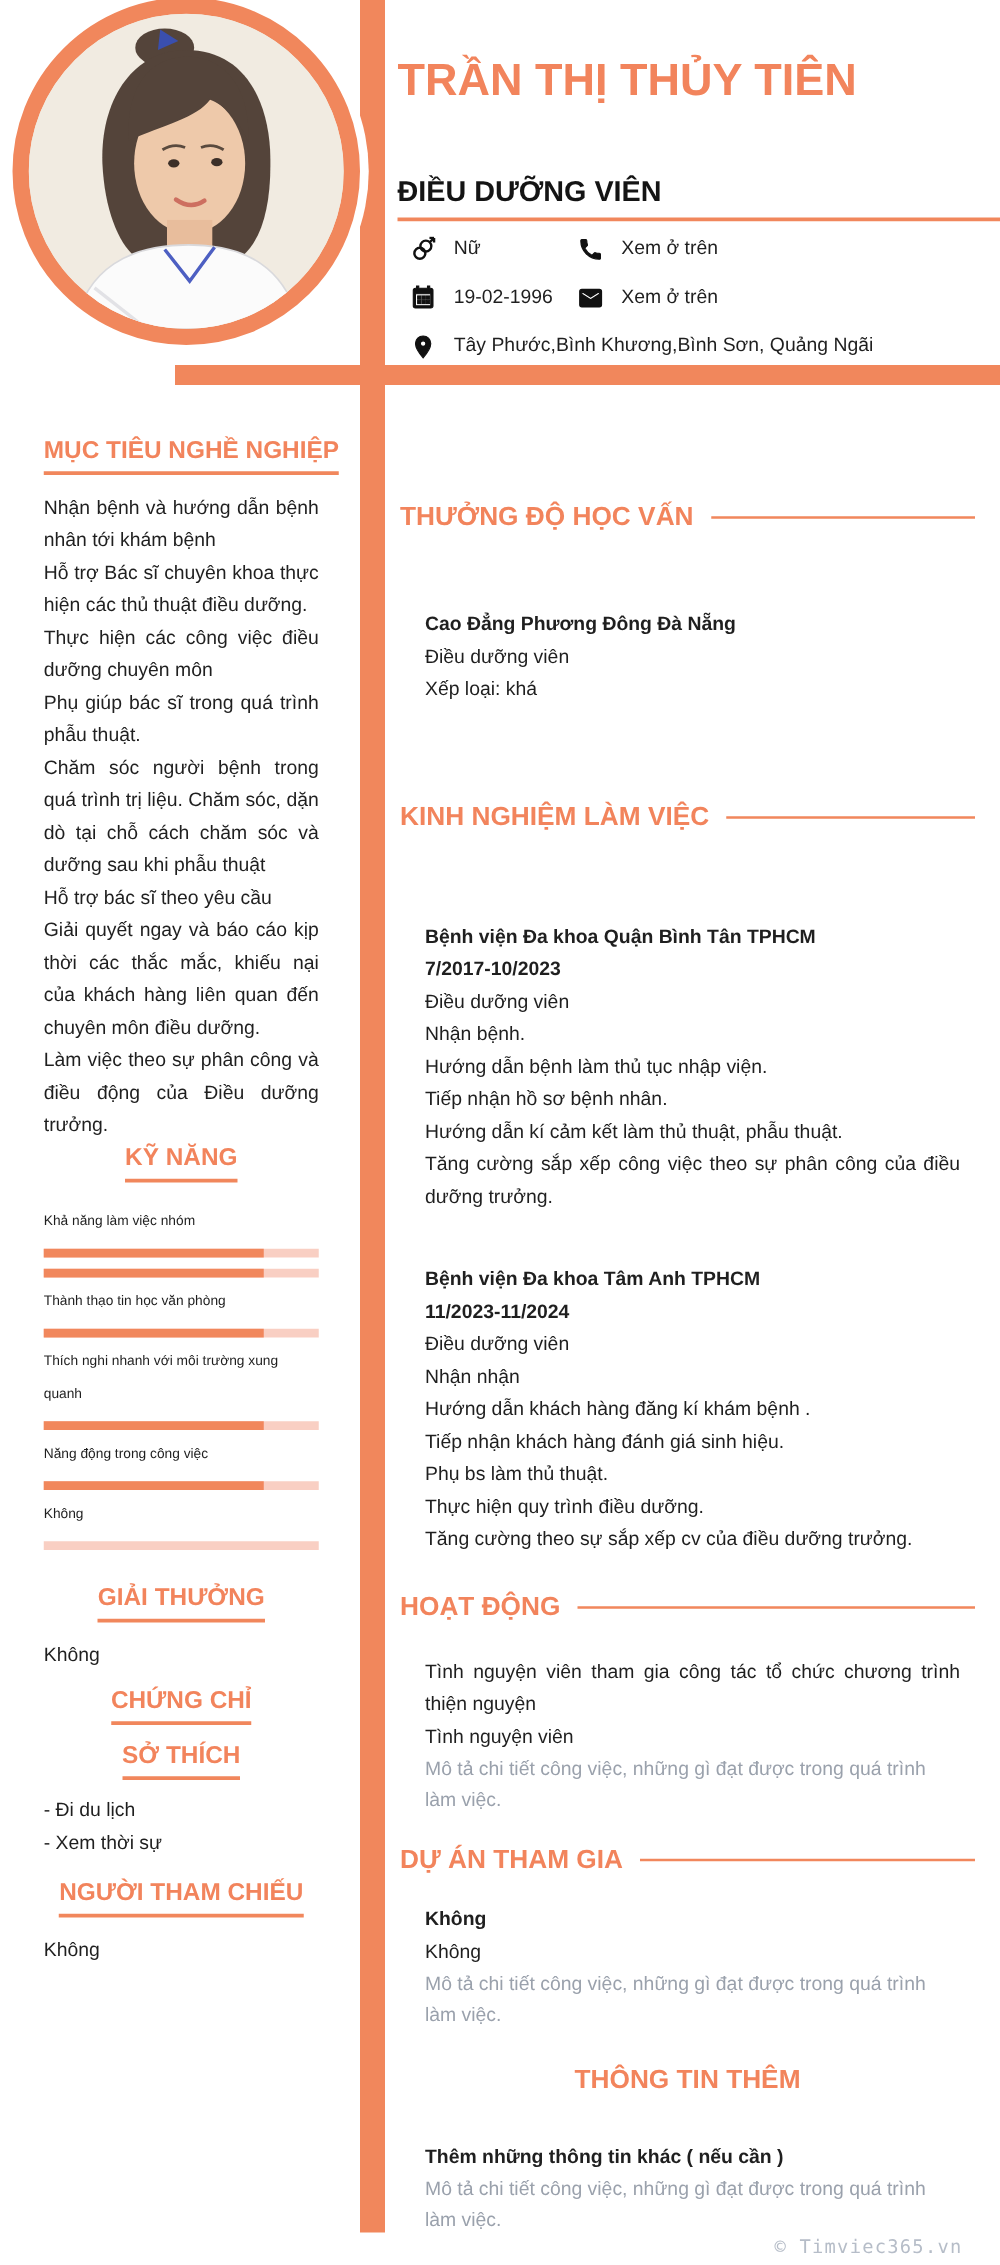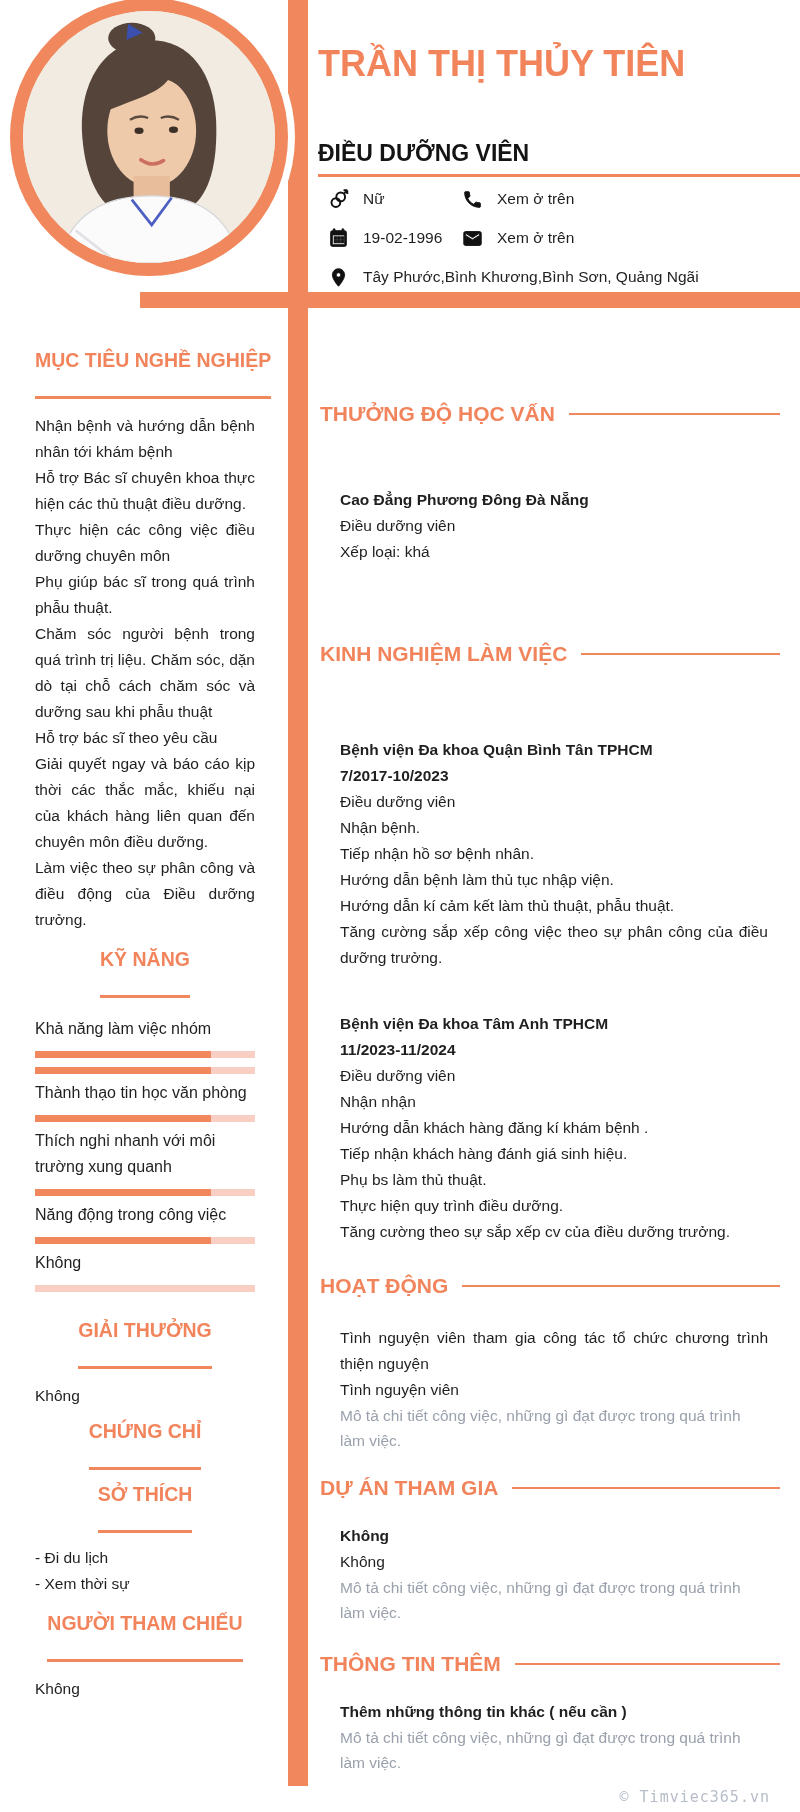--- a/index.html
+++ b/index.html
@@ -24,25 +24,25 @@
   .contact{position:absolute;left:328px;top:186px;width:460px;display:grid;
            grid-template-columns:134px 326px;grid-column-gap:0;}
   .c-row{display:flex;align-items:center;gap:14px;height:26px;margin-bottom:13px;font-size:15.5px;}
   .c-row .ic{width:21px;height:21px;flex:0 0 21px;display:flex;align-items:center;justify-content:center;}
   .c-row svg{width:21px;height:21px;fill:#111;stroke:#111;}
   .c-span2{grid-column:1 / span 2;}
   
   .left-col{position:absolute;left:35px;top:340px;width:220px;}
   .lhead{text-align:center;}
   .lhead span{display:inline-block;font-size:19.5px;font-weight:bold;color:var(--orangeText);
-      border-bottom:3px solid var(--orange);padding-bottom:24px;line-height:24px;white-space:nowrap;}
+      border-bottom:3px solid var(--orange);padding-bottom:5px;line-height:24px;white-space:nowrap;}
   .left-col p{font-size:15.5px;line-height:26px;}
   .jp{text-align:justify;}
   .skill{margin-bottom:6px;}
-  .skill .lbl{font-size:16px;line-height:26px;}
+  .skill .lbl{font-size:11px;line-height:26px;}
   .track{height:7px;background:var(--track);margin-top:9px;}
   .fill{height:7px;background:var(--orange);}
   
   .right-col{position:absolute;left:320px;top:308px;width:460px;}
   .rhead{display:flex;align-items:center;gap:14px;}
   .rhead h2{font-size:21px;font-weight:bold;color:var(--orangeText);white-space:nowrap;line-height:26px;}
   .rhead .rule{flex:1;height:2px;background:var(--orange);}
   .entry{padding-left:20px;padding-right:12px;}
   .etitle{font-weight:bold;font-size:15.5px;line-height:26px;}
   .eline{font-size:15.5px;line-height:26px;text-align:justify;}
@@ -136,21 +136,21 @@
   <div class="left-col">
       <div class="lhead" style="margin-top: 8px;"><span>MỤC TIÊU NGHỀ NGHIỆP</span></div>
       <p class="jp" style="margin-top: 14px;">Nhận bệnh và hướng dẫn bệnh nhân tới khám bệnh</p>
       <p class="jp" style="margin-top: 0px;">Hỗ trợ Bác sĩ chuyên khoa thực hiện các thủ thuật điều dưỡng.</p>
       <p class="jp" style="margin-top: 0px;">Thực hiện các công việc điều dưỡng chuyên môn</p>
       <p class="jp" style="margin-top: 0px;">Phụ giúp bác sĩ trong quá trình phẫu thuật.</p>
       <p class="jp" style="margin-top: 0px;">Chăm sóc người bệnh trong quá trình trị liệu. Chăm sóc, dặn dò tại chỗ cách chăm sóc và dưỡng sau khi phẫu thuật</p>
       <p class="jp" style="margin-top: 0px;">Hỗ trợ bác sĩ theo yêu cầu</p>
       <p class="jp" style="margin-top: 0px;">Giải quyết ngay và báo cáo kịp thời các thắc mắc, khiếu nại của khách hàng liên quan đến chuyên môn điều dưỡng.</p>
       <p class="jp" style="margin-top: 0px;">Làm việc theo sự phân công và điều động của Điều dưỡng trưởng.</p>
-      <div class="lhead" style="margin-top: 14px;"><span>KỸ NĂNG</span></div>
+      <div class="lhead" style=""><span>KỸ NĂNG</span></div>
       <div class="skill" style="margin-top: 18px;">
         <div class="lbl">Khả năng làm việc nhóm</div>
         <div class="track">
           <div class="fill" style="width: 80%;"></div>
         </div>
       </div>
       <div class="skill" style="margin-top: 0px;">
         <div class="track">
           <div class="fill" style="width: 80%;"></div>
         </div>
@@ -200,22 +200,22 @@
       </div>
       <div class="rhead" style="margin-top: 76px;">
         <h2>KINH NGHIỆM LÀM VIỆC</h2>
         <div class="rule"></div>
       </div>
       <div class="entry" style="margin-top: 70px;">
         <div class="etitle">Bệnh viện Đa khoa Quận Bình Tân TPHCM</div>
         <div class="etitle">7/2017-10/2023</div>
         <p class="eline">Điều dưỡng viên</p>
         <p class="eline">Nhận bệnh.</p>
+        <p class="eline">Hướng dẫn bệnh làm thủ tục nhập viện.</p>
         <p class="eline">Tiếp nhận hồ sơ bệnh nhân.</p>
-        <p class="eline">Hướng dẫn bệnh làm thủ tục nhập viện.</p>
         <p class="eline">Hướng dẫn kí cảm kết làm thủ thuật, phẫu thuật.</p>
         <p class="eline">Tăng cường sắp xếp công việc theo sự phân công của điều dưỡng trưởng.</p>
       </div>
       <div class="entry" style="margin-top: 40px;">
         <div class="etitle">Bệnh viện Đa khoa Tâm Anh TPHCM</div>
         <div class="etitle">11/2023-11/2024</div>
         <p class="eline">Điều dưỡng viên</p>
         <p class="eline">Nhận nhận</p>
         <p class="eline">Hướng dẫn khách hàng đăng kí khám bệnh .</p>
         <p class="eline">Tiếp nhận khách hàng đánh giá sinh hiệu.</p>
@@ -234,21 +234,21 @@
       </div>
       <div class="rhead" style="margin-top: 22px;">
         <h2>DỰ ÁN THAM GIA</h2>
         <div class="rule"></div>
       </div>
       <div class="entry" style="margin-top: 22px;">
         <div class="etitle">Không</div>
         <p class="eline">Không</p>
         <p class="eph">Mô tả chi tiết công việc, những gì đạt được trong quá trình làm việc.</p>
       </div>
-      <div class="rhead" style="margin-top: 26px;">
+      <div class="rhead" style="margin-top: 26px; flex-direction: column;">
         <h2>THÔNG TIN THÊM</h2>
         <div class="rule"></div>
       </div>
       <div class="entry" style="margin-top: 22px;">
         <div class="etitle">Thêm những thông tin khác ( nếu cần )</div>
         <p class="eph">Mô tả chi tiết công việc, những gì đạt được trong quá trình làm việc.</p>
       </div>
     </div>
 
   <div class="watermark">© Timviec365.vn</div>

